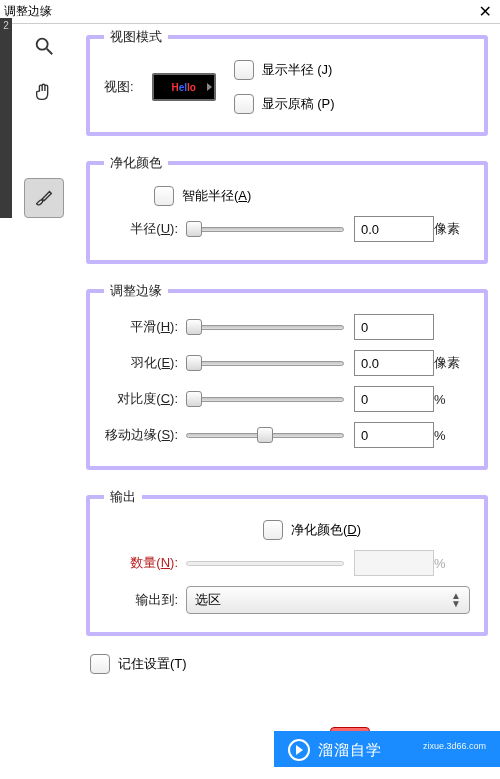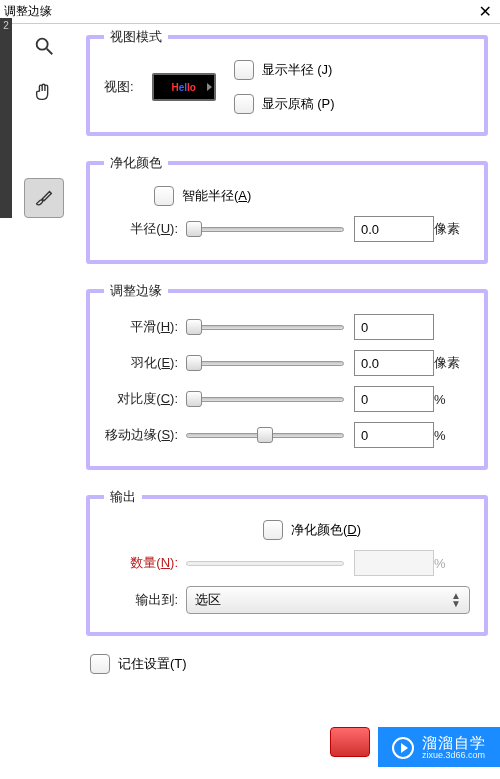--- a/index.html
+++ b/index.html
@@ -196,21 +196,21 @@
       border-radius: 50%;
       display:flex; align-items:center; justify-content:center;
     }
     .watermark .play::after{
       content:"";
       border-left:7px solid #fff;
       border-top:5px solid transparent;
       border-bottom:5px solid transparent;
       margin-left:2px;
     }
-    .watermark .txt { display:flex; flex-direction:column; line-height:1.1;}
+    .watermark .txt { display:flex; flex-direction:row; line-height:1.1;gap:41px;}
     .watermark .big { font-size:15px; letter-spacing:1px;}
     .watermark .sm { font-size:9px; opacity:.9;}
     .cutbtn {
       position:absolute;
       right: 130px;
       bottom: 22px;
       width: 40px;
       height: 30px;
       border:1px solid #b00;
       border-radius:4px;

